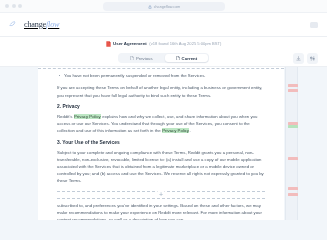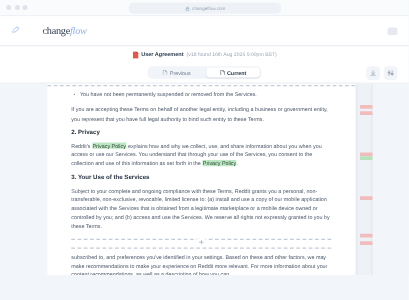--- a/index.html
+++ b/index.html
@@ -33,21 +33,21 @@
 
   
   .app-header {
     position: relative;
     height: 24px;
     background: #ffffff;
     display: flex; align-items: center;
     padding: 0 9px;
     border-bottom: 1px solid #eceff3;
   }
-  .logo { display: flex; gap: 18px; }
+  .logo { display: flex; gap: 8px; text-decoration: underline; }
   .logo-mark { width: 7px; height: 7px; color: #9ab8e8; display: block; }
   .logo-text { font-size: 8.2px; letter-spacing: -.2px; }
   .logo-change { color: #2d3b4e; font-family: "Liberation Serif", serif; }
   .logo-flow { color: #94b4ea; font-family: "Liberation Serif", serif; font-style: italic; }
   .header-menu {
     margin-left: auto;
     width: 8px; height: 6px;
     background: #e6eaf0; border-radius: 1.5px;
   }
 

